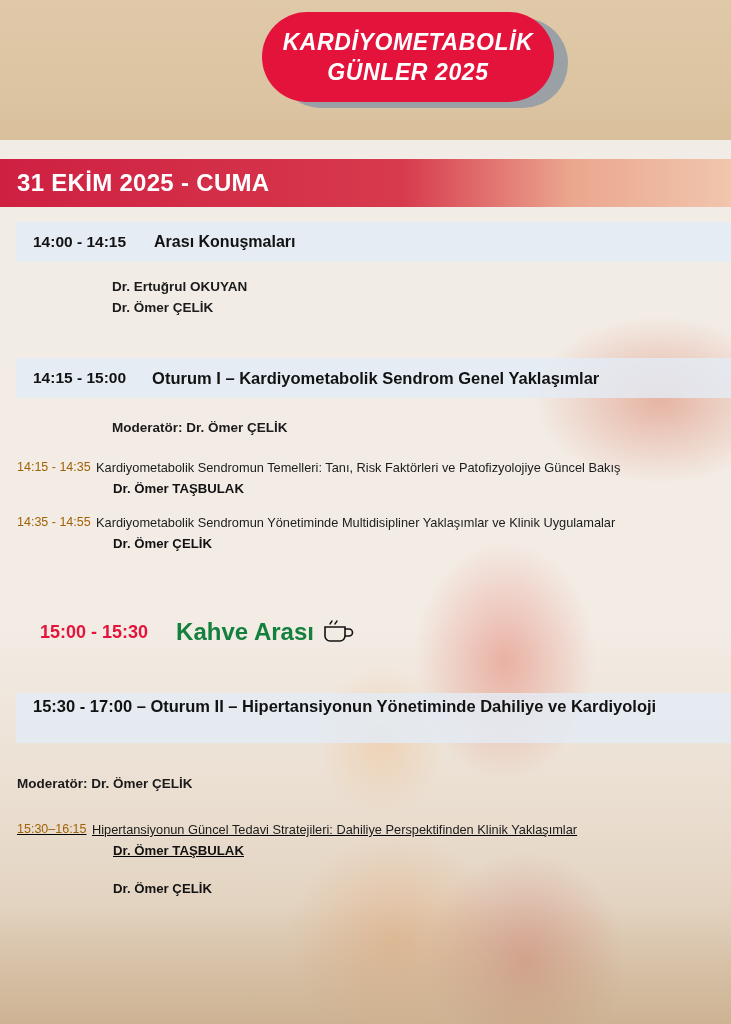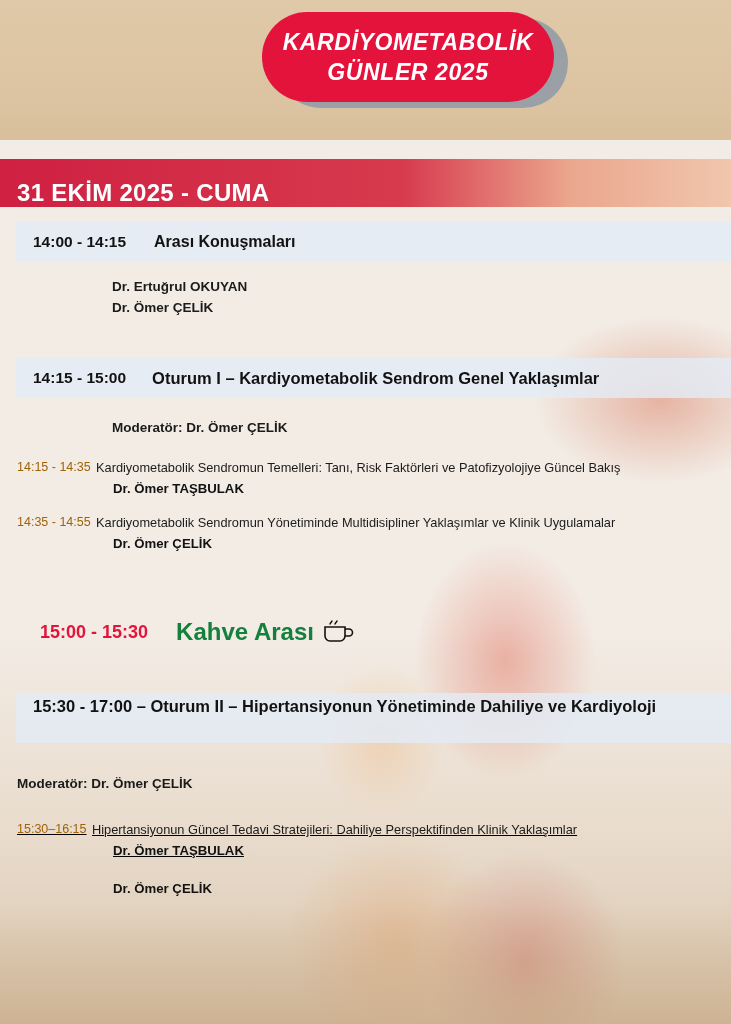--- a/index.html
+++ b/index.html
@@ -66,21 +66,21 @@
     letter-spacing: .6px;
   }
   .title-pill .l1 { font-size: 23px; line-height: 30px; }
   .title-pill .l2 { font-size: 23px; line-height: 30px; }
 
   
   .date-bar {
     position: absolute; left: 0; top: 159px;
     width: 731px; height: 48px;
     background: linear-gradient(90deg, #cf2042 0%, #d73a4d 55%, #eba68e 78%, #f0c6ad 100%);
-    display: flex; align-items: flex-end;
+    display: flex; align-items: center;
   }
   .date-bar span {
     color: #ffffff;
     font-size: 24px;
     font-weight: bold;
     padding-left: 17px;
     letter-spacing: .3px;
   }
 
   

